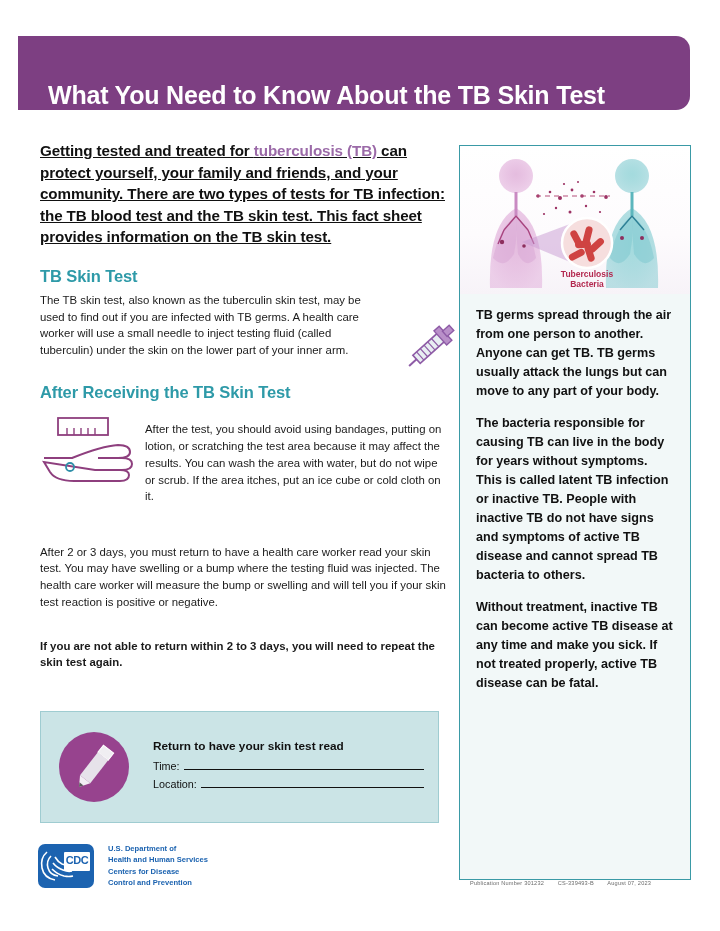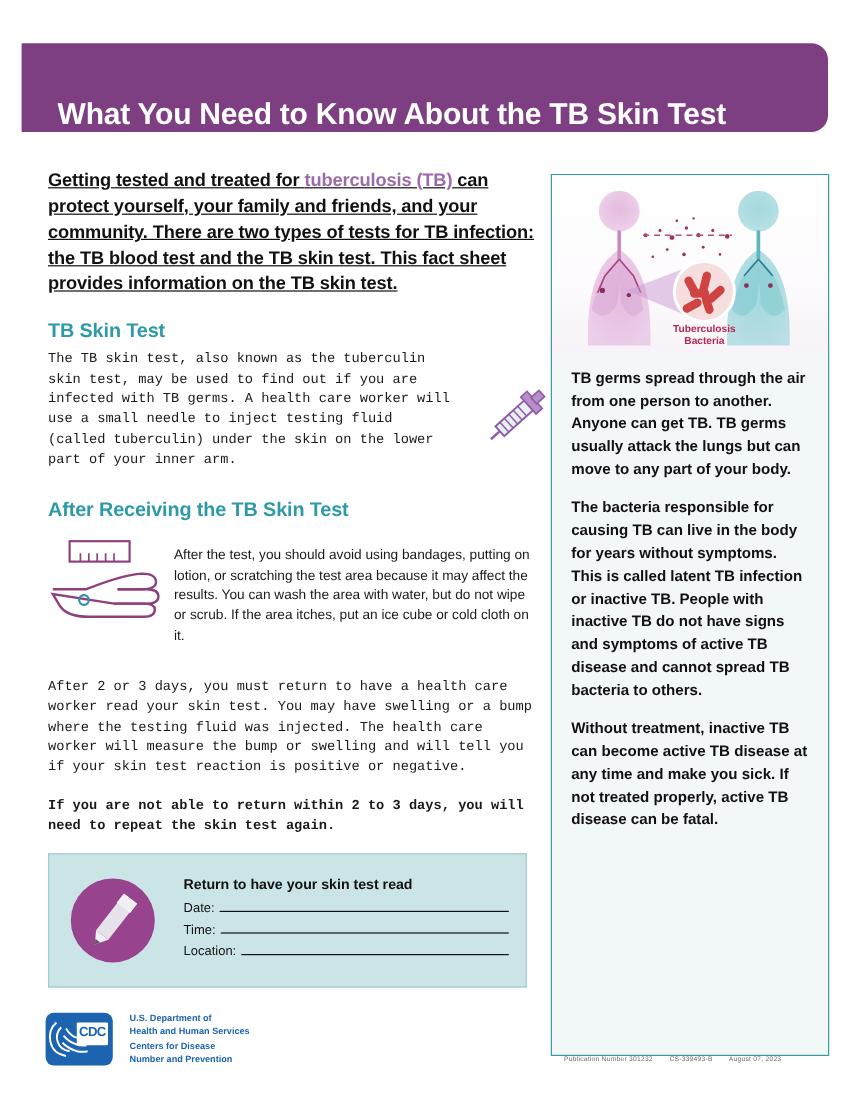--- a/index.html
+++ b/index.html
@@ -80,38 +80,38 @@
 
   .body-text {
     font-size: 11.4px;
     line-height: 1.47;
     color: #1a1a1a;
     margin: 6px 0 0 0;
   }
   .body-text.bold { font-weight: bold; }
 
   
-  .skin-test-wrap { position: relative; font-family: Liberation Mono, monospace; }
+  .skin-test-wrap { position: relative; }
   .skin-test-text { width: 340px; }
   .syringe {
     position: absolute;
     right: -14px; top: 22px;
     width: 62px; height: 66px;
   }
 
   
   .after-block {
     display: flex;
     gap: 10px;
     margin-top: 8px;
   }
   .hand-icon { flex: 0 0 95px; height: 76px; margin-top: 2px; }
   .after-text { flex: 1 1 auto; font-size: 11.4px; line-height: 1.47; }
 
-  .para-gap { margin-top: 15px; font-family: Liberation Mono, monospace; }
+  .para-gap { margin-top: 27px; }
 
   
   .reminder {
     position: absolute;
     left: 40px; top: 560px;
     width: 399px; height: 112px;
     background: #cbe4e6;
     border: 1px solid #9fccd1;
     display: flex;
     align-items: center;
@@ -268,24 +268,20 @@
         <g transform="rotate(38 35 35)">
           <rect x="29" y="12" width="13" height="9" fill="#f0eef2" stroke="#ffffff" stroke-width="1"></rect>
           <rect x="29" y="21" width="13" height="29" fill="#e6e2ea"></rect>
           <polygon points="29,50 42,50 35.5,60" fill="#f2eff4"></polygon>
           <polygon points="33,56 38,56 35.5,60" fill="#5a5a5a"></polygon>
         </g>
       </svg>
     </div>
     <div class="reminder-fields">
       <div class="reminder-title">Return to have your skin test read</div>
-      <div class="field-row">
-        <span class="field-label">Date:</span>
-        <span class="field-line"></span>
-      </div>
       <div class="field-row">
         <span class="field-label">Time:</span>
         <span class="field-line"></span>
       </div>
       <div class="field-row">
         <span class="field-label">Location:</span>
         <span class="field-line"></span>
       </div>
     </div>
   </div>
@@ -378,21 +374,21 @@
         <path d="M15 19 Q19 24 25 26 Q30 28 34 27"></path>
         <path d="M14 25 Q19 30 26 32 Q31 33 35 32"></path>
       </g>
     </svg>
     <div class="cdc-box">CDC</div>
   </div>
   <div class="hhs-text">
     <div>U.S. Department of</div>
     <div>Health and Human Services</div>
     <div>Centers for Disease</div>
-    <div>Number and Prevention</div>
+    <div>Control and Prevention</div>
   </div>
 </div>
 
 <div class="pubinfo">
   <span>Publication Number 301232</span>
   <span>CS-339493-B</span>
   <span>August 07, 2023</span>
 </div>
 
 </body></html>

